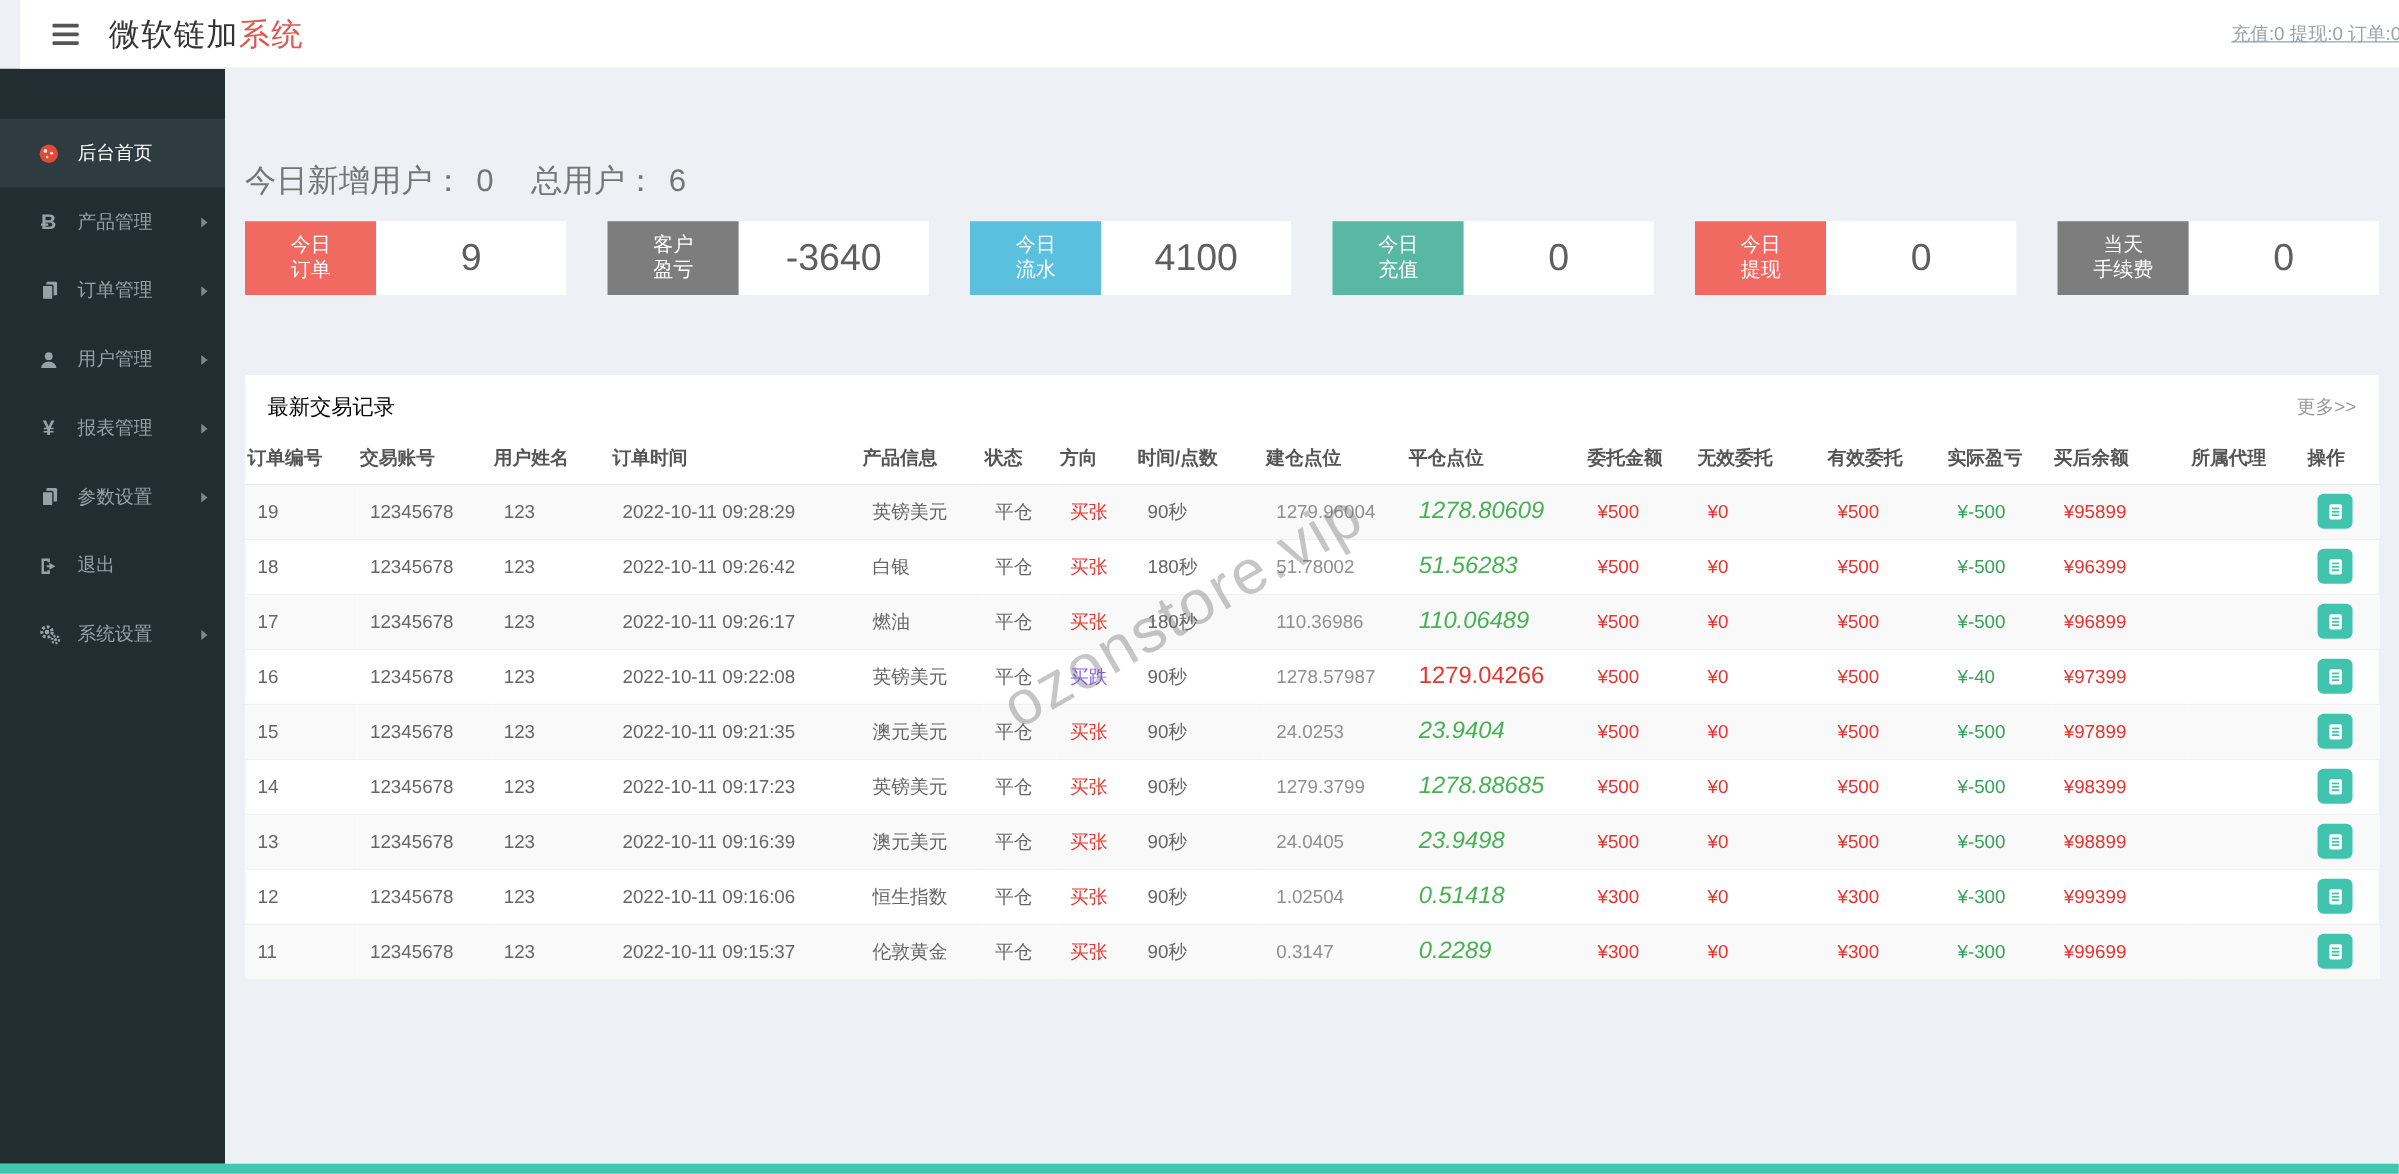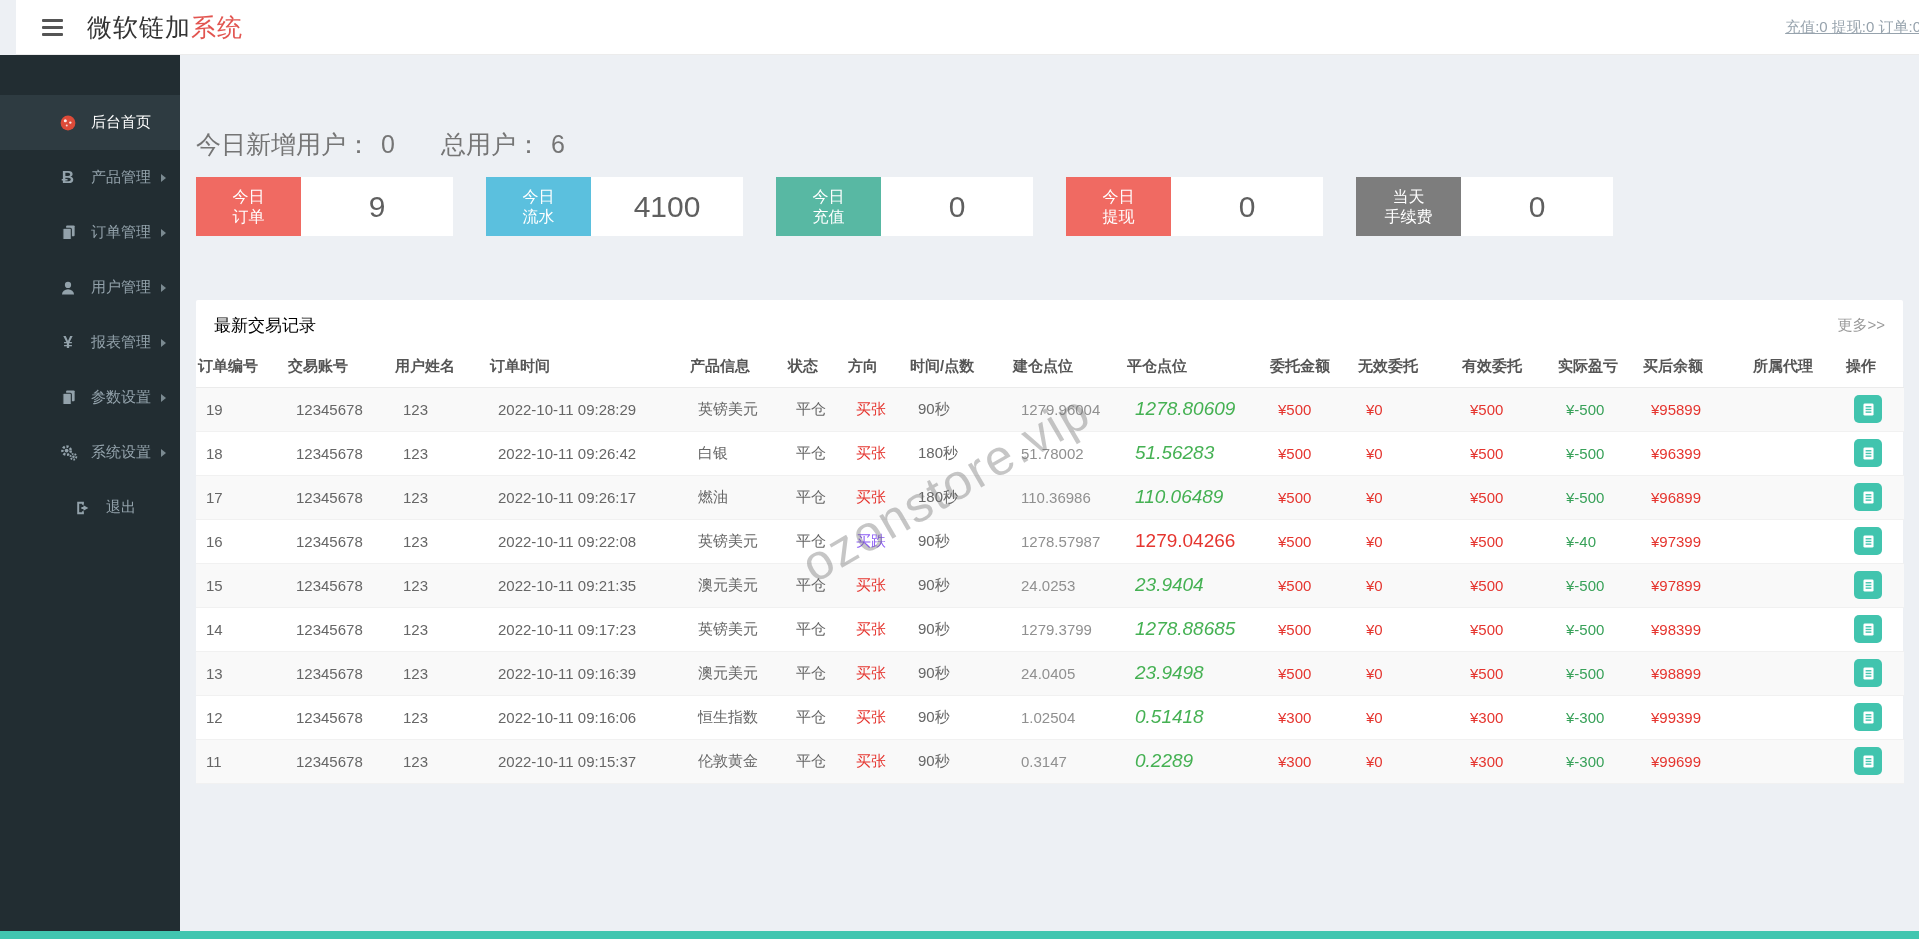--- a/index.html
+++ b/index.html
@@ -12,36 +12,36 @@
   .hamburger { margin-left:26px; cursor:pointer; }
   .hamburger div { width:21px; height:3px; background:#555; margin:4px 0; border-radius:1px; }
   .app-title { margin-left:24px; font-size:25px; color:#333; letter-spacing:1px; }
   .app-title .red { color:#e25550; }
   .topbar-right { margin-left:auto; margin-right:14px; font-size:15px; color:#97a3ad;text-decoration:underline; }
 
   
   .sidebar { position:absolute; top:55px; left:0; width:180px; bottom:8px; background:#222d32; z-index:10; }
   .nav { padding-top:40px; }
   .s-item { height:55px; display:flex; align-items:center; padding-left:27px; position:relative;
-    color:#93a2ab; font-size:15px; cursor:pointer;justify-content:center; }
+    color:#93a2ab; font-size:15px; cursor:pointer; }
   .s-item.active { background:#2e3b41; color:#fff; }
   .s-icon { width:24px; margin-right:11px; display:flex; align-items:center; justify-content:center; }
   .s-icon svg { display:block; }
   .tglyph { font-size:17px; font-weight:bold; color:#93a2ab; }
   .chev { position:absolute; right:14px; width:0; height:0;
     border-left:5px solid #7b8a91; border-top:4px solid transparent; border-bottom:4px solid transparent; }
 
   
   .bottombar { position:absolute; left:0; right:0; bottom:0; height:8px; background:#41c6b0; z-index:30; }
 
   
   .content { position:absolute; left:180px; top:55px; right:0; bottom:8px; background:#edf0f4;
     padding:0 16px; overflow:hidden; }
 
-  .stats { margin-top:73px; display:flex; gap:46px; font-size:25px; color:#757575; }
+  .stats { margin-top:73px; display:flex; gap:30px; font-size:25px; color:#757575; }
   .stat .v { margin-left:10px; }
 
   .cards { margin-top:16px; display:flex; gap:33px; }
   .card { width:257px; height:59px; display:flex; }
   .card-label { width:105px; color:#fff; font-size:16px; line-height:1.25; display:flex;
     align-items:center; justify-content:center; text-align:center; white-space:pre-line; }
   .card-value { flex:1; background:#fff; display:flex; align-items:center; justify-content:center;
     font-size:30px; color:#5f5f5f; }
 
   
@@ -144,41 +144,41 @@
             <rect x="6.5" y="1.5" width="9" height="11.5" rx="1" fill="currentColor"></rect>
             <rect x="3" y="4.5" width="9" height="12" rx="1" fill="currentColor" stroke="#222d32" stroke-width="1.2"></rect>
           </svg>
         </span>
         <span>参数设置</span>
         <span class="chev"></span>
       </div>
 
       <div class="s-item">
         <span class="s-icon">
+          <svg width="16" height="16" viewBox="0 0 18 18">
+            <path d="M2.5 2 h7.5 v3.4 h-2.2 V4.2 H4.7 v9.6 h3.1 v-1.2 h2.2 v3.4 H2.5 z" fill="currentColor"></path>
+            <path d="M9.5 5.8 l5.5 3.2 -5.5 3.2 v-2.2 H7.2 V8 h2.3 z" fill="currentColor"></path>
+          </svg>
+        </span>
+        <span>退出</span>
+
+      </div>
+
+      <div class="s-item">
+        <span class="s-icon">
           <svg width="19" height="19" viewBox="0 0 20 20" fill="none" stroke="currentColor">
             <circle cx="8" cy="8" r="4.4" stroke-width="2.6" stroke-dasharray="2.3 1.7"></circle>
             <circle cx="8" cy="8" r="2" fill="currentColor" stroke="none"></circle>
             <circle cx="15.2" cy="14.4" r="3" stroke-width="2" stroke-dasharray="1.7 1.3"></circle>
             <circle cx="15.2" cy="14.4" r="1.3" fill="currentColor" stroke="none"></circle>
           </svg>
         </span>
         <span>系统设置</span>
         <span class="chev"></span>
       </div>
-
-      <div class="s-item">
-        <span class="s-icon">
-          <svg width="16" height="16" viewBox="0 0 18 18">
-            <path d="M2.5 2 h7.5 v3.4 h-2.2 V4.2 H4.7 v9.6 h3.1 v-1.2 h2.2 v3.4 H2.5 z" fill="currentColor"></path>
-            <path d="M9.5 5.8 l5.5 3.2 -5.5 3.2 v-2.2 H7.2 V8 h2.3 z" fill="currentColor"></path>
-          </svg>
-        </span>
-        <span>退出</span>
-
-      </div>
     </div>
 </div>
 
 <div class="bottombar"></div>
 
 <div class="content">
 
   <div class="stats">
 
       <div class="stat"><span>今日新增用户：</span><span class="v">0</span></div>
@@ -188,20 +188,25 @@
     </div>
 
   <div class="cards">
 
       <div class="card">
         <div class="card-label" style="background: rgb(240, 106, 98);">今日
 订单</div>
         <div class="card-value">9</div>
       </div>
 
+      <div class="card">
+        <div class="card-label" style="background: rgb(125, 125, 125);">客户
+盈亏</div>
+        <div class="card-value">-3640</div>
+      </div>
 
       <div class="card">
         <div class="card-label" style="background: rgb(91, 192, 222);">今日
 流水</div>
         <div class="card-value">4100</div>
       </div>
 
       <div class="card">
         <div class="card-label" style="background: rgb(88, 184, 163);">今日
 充值</div>

